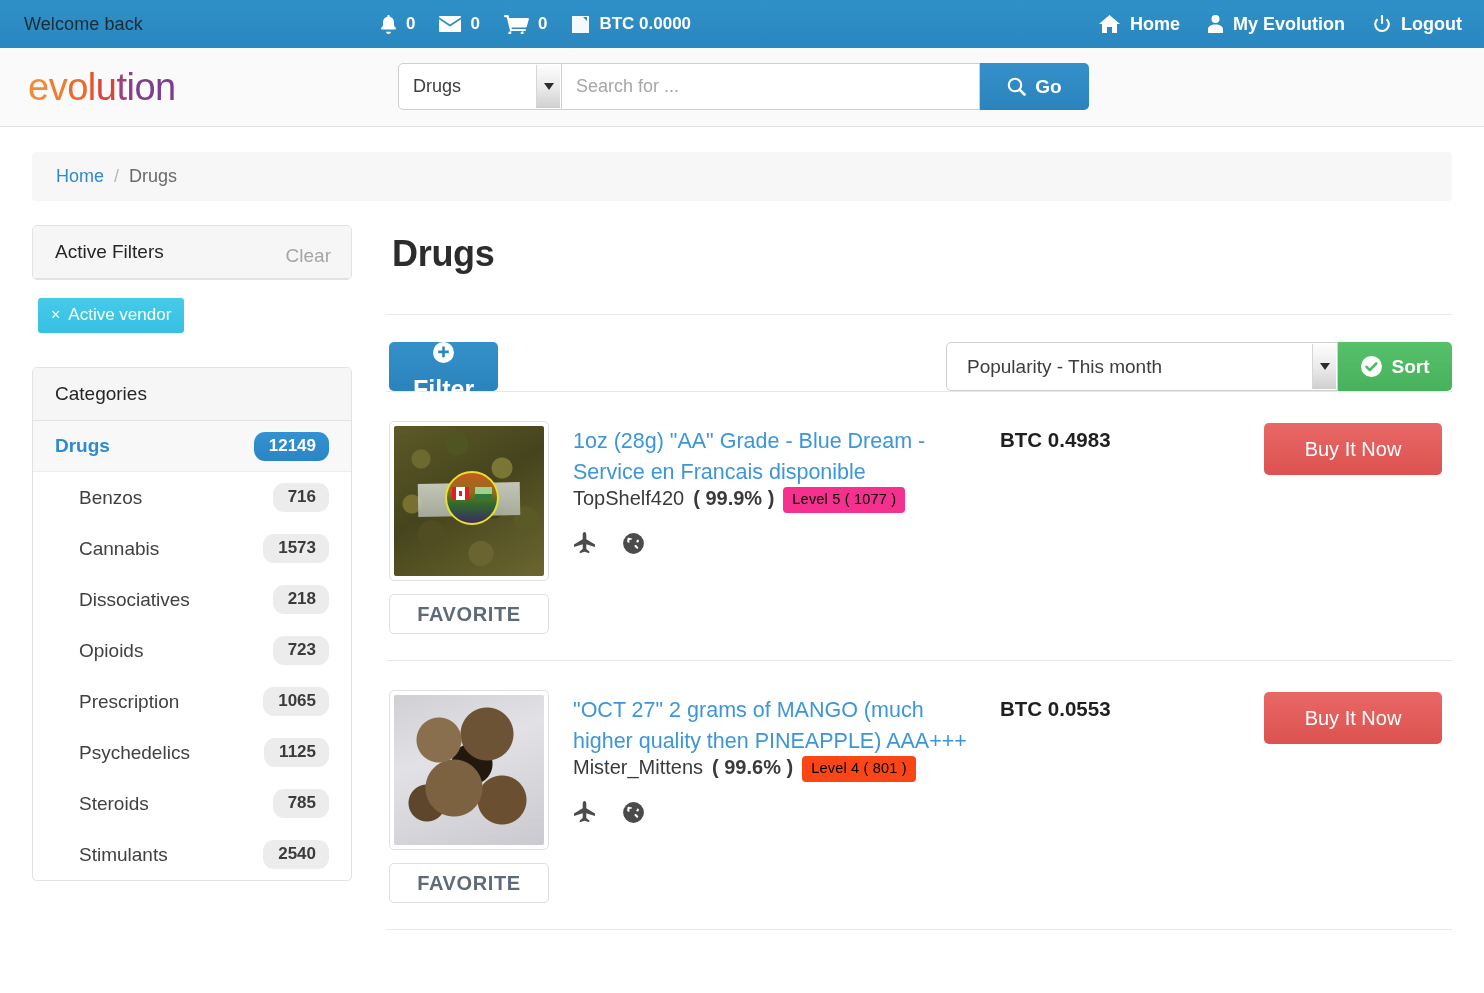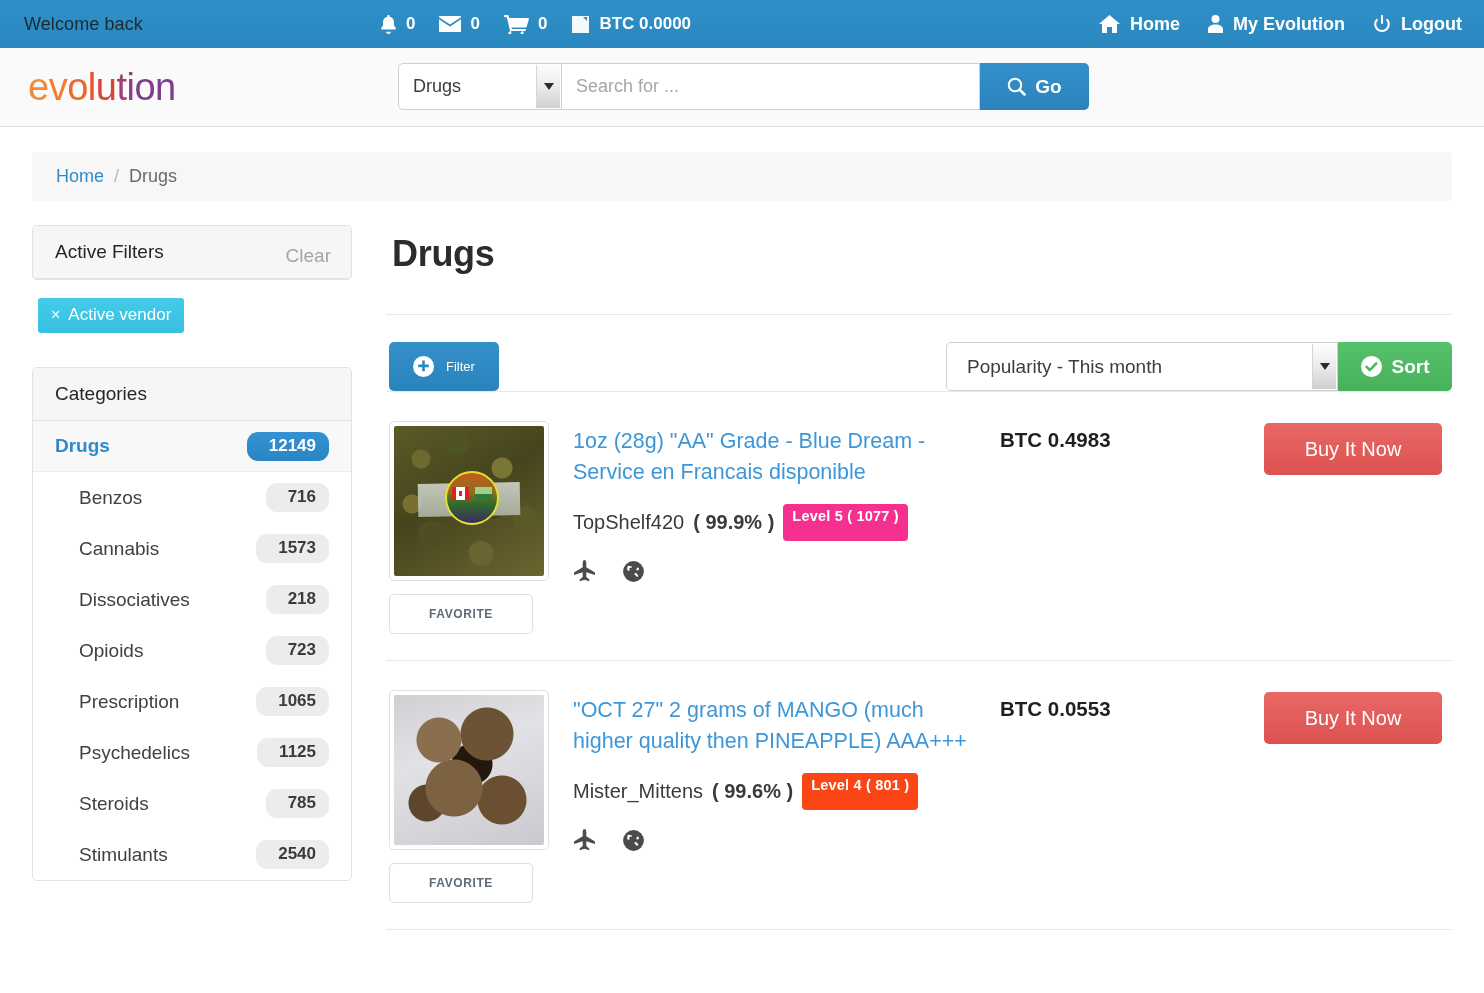--- a/index.html
+++ b/index.html
@@ -247,21 +247,21 @@
     border-bottom: 1px solid #ededed;
   }
   .cat-row.parent .label { color: #2e8bcc; font-weight: bold; }
   .cat-row.child .label { padding-left: 24px; color: #414141; }
   .badge {
     background: #ececec;
     color: #3b3b3b;
     font-size: 17px;
     font-weight: bold;
     border-radius: 11px;
-    padding: 4px 13px 5px 22px;
+    padding: 4px 13px 5px 15px;
     min-width: 44px;
     text-align: center;
   }
   .badge.primary {
     background: #2e8bcc;
     background: linear-gradient(180deg,#3492d2 0%,#2a85c4 100%);
     color: #fff;
   }
 
   
@@ -283,26 +283,27 @@
   }
   .filter-btn {
     background: #2c87c1;
     background: linear-gradient(180deg,#3590c9 0%,#2a83bd 100%);
     border: none;
     border-radius: 5px;
     height: 49px;
     padding: 0 24px;
     color: #fff;
     font-family: "Liberation Sans", sans-serif;
-    font-size: 13px;
-    font-weight: normal;
+    font-size: 25px;
+    font-weight: bold;
     display: flex;
     align-items: center;
     gap: 12px;
     cursor: pointer;
+    flex-direction: column;
   }
   .sortwrap { display: flex; align-items: stretch; height: 49px; }
   .sort-select {
     width: 392px;
     height: 49px;
     border: 1px solid #cfcfcf;
     border-radius: 5px 0 0 5px;
     background: #fff;
     font-size: 19px;
     color: #3d3d3d;
@@ -352,59 +353,59 @@
     height: 160px;
     border: 1px solid #e0e0e0;
     border-radius: 5px;
     padding: 4px;
     background: #fff;
     overflow: hidden;
   }
   .thumb-inner { width: 100%; height: 100%; border-radius: 2px; overflow: hidden; position: relative; }
   .fav-btn {
     margin-top: 13px;
-    width: 144px;
+    width: 160px;
     height: 40px;
     border: 1px solid #dcdfe3;
     border-radius: 5px;
     background: #fff;
     color: #5e6a77;
     font-family: "Liberation Sans", sans-serif;
-    font-size: 12px;
+    font-size: 20px;
     font-weight: bold;
     letter-spacing: 0.6px;
     cursor: pointer;
   }
   .info-col { flex: 1 1 auto; min-width: 0; padding-top: 5px; }
   .prod-title {
     font-size: 21.5px;
     line-height: 1.42;
     color: #3d96d8;
     text-decoration: none;
     display: block;
     max-width: 430px;
     cursor: pointer;
   }
   .vendor-line {
-    margin-top: 17px;
+    margin-top: 0;
     font-size: 20px;
     color: #3a3a3a;
     display: flex;
-    align-items: center;
+    align-items: flex-start;
     gap: 9px;
     flex-wrap: wrap;
   }
   .vendor-name { color: #3a3a3a; }
   .vendor-pct { font-weight: bold; }
   .lvl-badge {
-    color: #ffffff;
+    color: #000000;
     font-size: 14.5px;
-    font-weight: bold;
+    font-weight: normal;
     border-radius: 4px;
-    padding: 4px 9px 17px 9px;
+    padding: 4px 9px 6px 9px;
     letter-spacing: 0.2px;
   }
   .lvl-pink { background: #f5308f; }
   .lvl-orange { background: #fa4616; }
   .ship-icons {
     margin-top: 19px;
     display: flex;
     align-items: center;
     gap: 26px;
     color: #4b4b4b;

